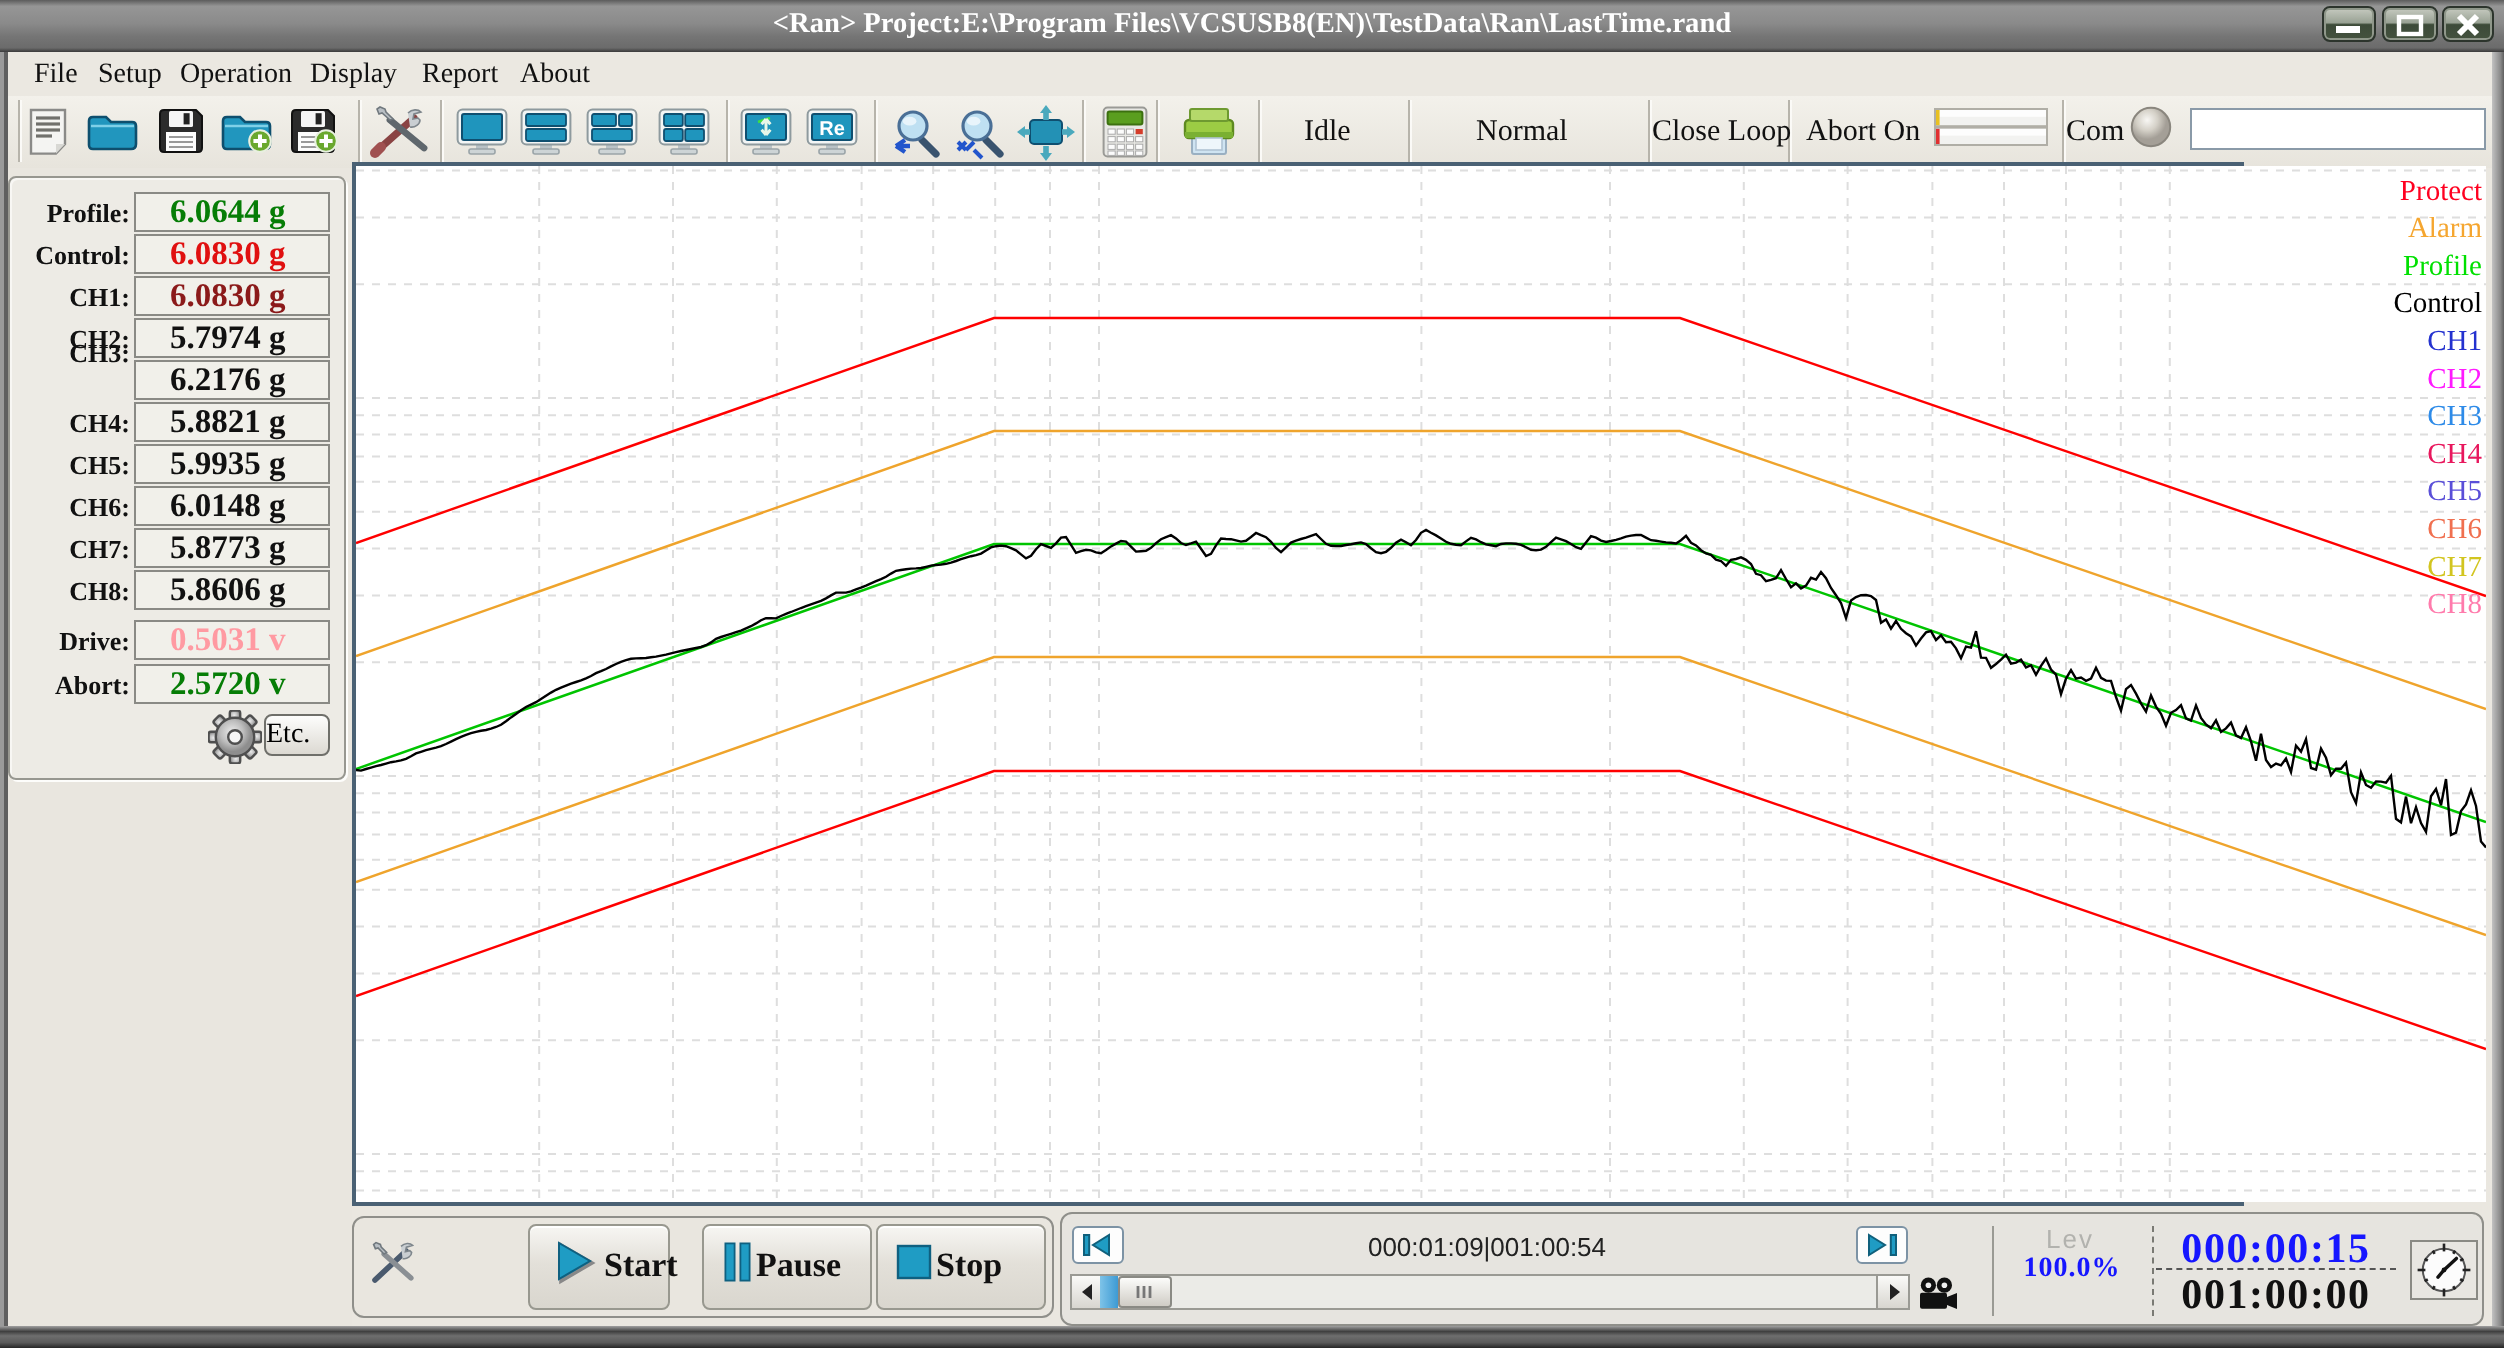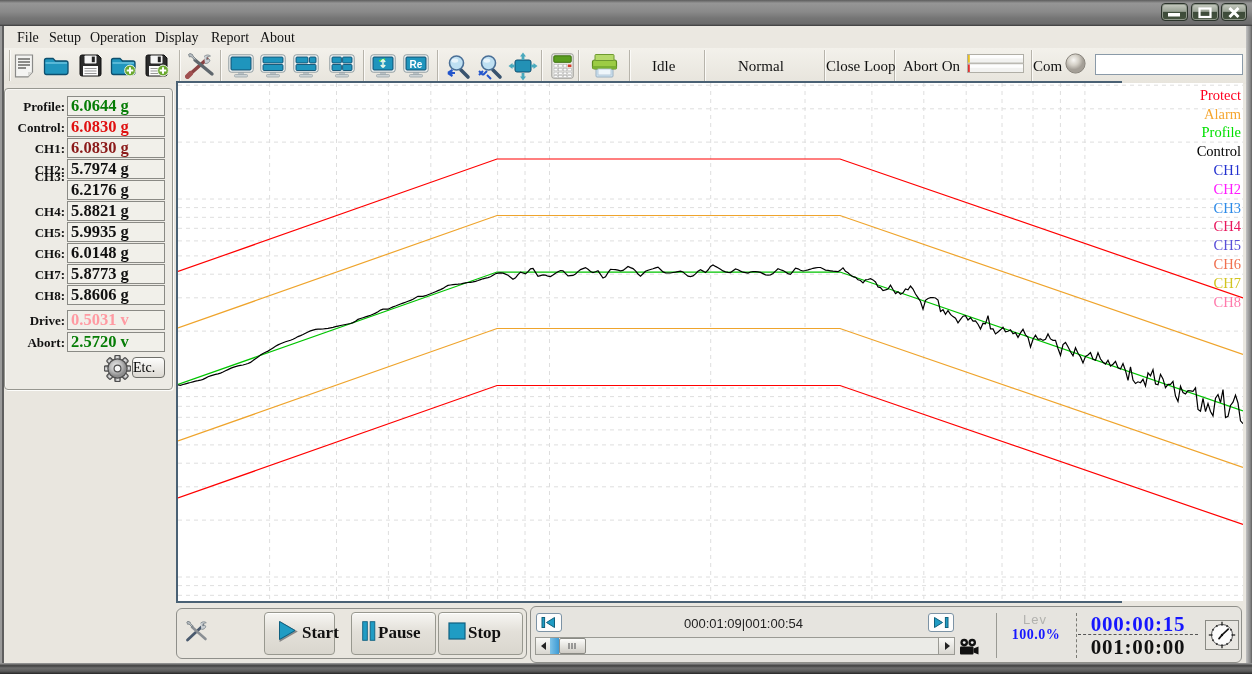--- a/index.html
+++ b/index.html
@@ -12,33 +12,34 @@
 #menu{left:0;top:26px;width:1252px;height:22px;background:#ebe8e1}
 #menu span{position:absolute;top:4px;font-size:14px;color:#111}
 
 #toolbar{left:0;top:48px;width:1252px;height:36px;background:linear-gradient(#f3f1eb,#e7e4dc)}
 .sep{position:absolute;top:2px;height:31px;width:1px;background:#b7b4ab;box-shadow:1px 0 0 #fbfaf7}
 .tbtxt{position:absolute;font-size:15px;color:#111}
 
 #side{left:0;top:84px;width:176px;height:580px;background:#e9e6df}
 #panel{left:4px;top:88px;width:169px;height:302px;background:#edebe5;border:1px solid #979790;border-radius:4px;box-shadow:inset 1px 1px 0 #f8f7f4, 1px 1px 0 #fdfdfb}
 .pl{position:absolute;width:60px;text-align:right;font-size:13px;font-weight:bold;color:#111}
-.pv{position:absolute;left:62px;width:98px;height:20px;background:#f1f0ea;border:1px solid #8a8a85;font-size:16.5px;font-weight:bold;line-height:18px;padding-left:3px}
+.pv{position:absolute;left:62px;width:98px;height:20px;background:#f1f0ea;border:1px solid #8a8a85;font-size:16.5px;font-weight:bold;line-height:18px;padding-left:17px}
 
 #chartbox{left:176px;top:81px;width:946px;height:522px;border:2px solid #4a6174;background:#fff}
 
 #btnframe{left:176px;top:608px;width:351px;height:51px;border:1px solid #8f8f8a;border-radius:6px;background:#e9e6df}
 .bbtn{position:absolute;top:3px;height:43px;border:1px solid #98988f;border-radius:4px;background:linear-gradient(#f7f6f3,#e3e0d9 45%,#d9d6ce);box-shadow:inset 0 1px 0 #fff;font-size:17px;font-weight:bold;color:#111}
 #transframe{left:530px;top:606px;width:712px;height:57px;border:1px solid #8f8f8a;border-radius:6px;background:#e6e4df}
 .tpbtn{position:absolute;width:26px;height:19px;background:#fdfdfd;border:1px solid #7d93a5;border-radius:3px}
 #status{left:0;top:663px;width:1252px;height:11px;background:linear-gradient(#a0a0a0 0%,#404040 25%,#6e6e6e 45%,#5a5a5a 75%,#262626 100%)}
 #rborder{left:1246px;top:26px;width:6px;height:637px;background:linear-gradient(90deg,#c2c2c2,#8a8a8a 70%,#5f5f5f)}
 .t{position:absolute;white-space:nowrap}
 </style></head><body>
 <div id="title" class="abs">
+    <div class="txt">&lt;Ran&gt; Project:E:\Program Files\VCSUSB8(EN)\TestData\Ran\LastTime.rand</div>
 <div class="winbtn" style="left:1161px;width:27px"><svg width="25" height="16">
         <rect x="6" y="9" width="12" height="3.5" fill="#fff"></rect>
       </svg></div>
 <div class="winbtn" style="left:1191px;width:28px"><svg width="26" height="16">
         <rect x="7.5" y="4.5" width="11" height="8.5" fill="none" stroke="#fff" stroke-width="2.2"></rect>
       </svg></div>
 <div class="winbtn" style="left:1221px;width:26px"><svg width="24" height="16">
         <path d="M7.5 4 L16.5 13 M16.5 4 L7.5 13" stroke="#fff" stroke-width="3"></path>
       </svg></div>
 </div>

